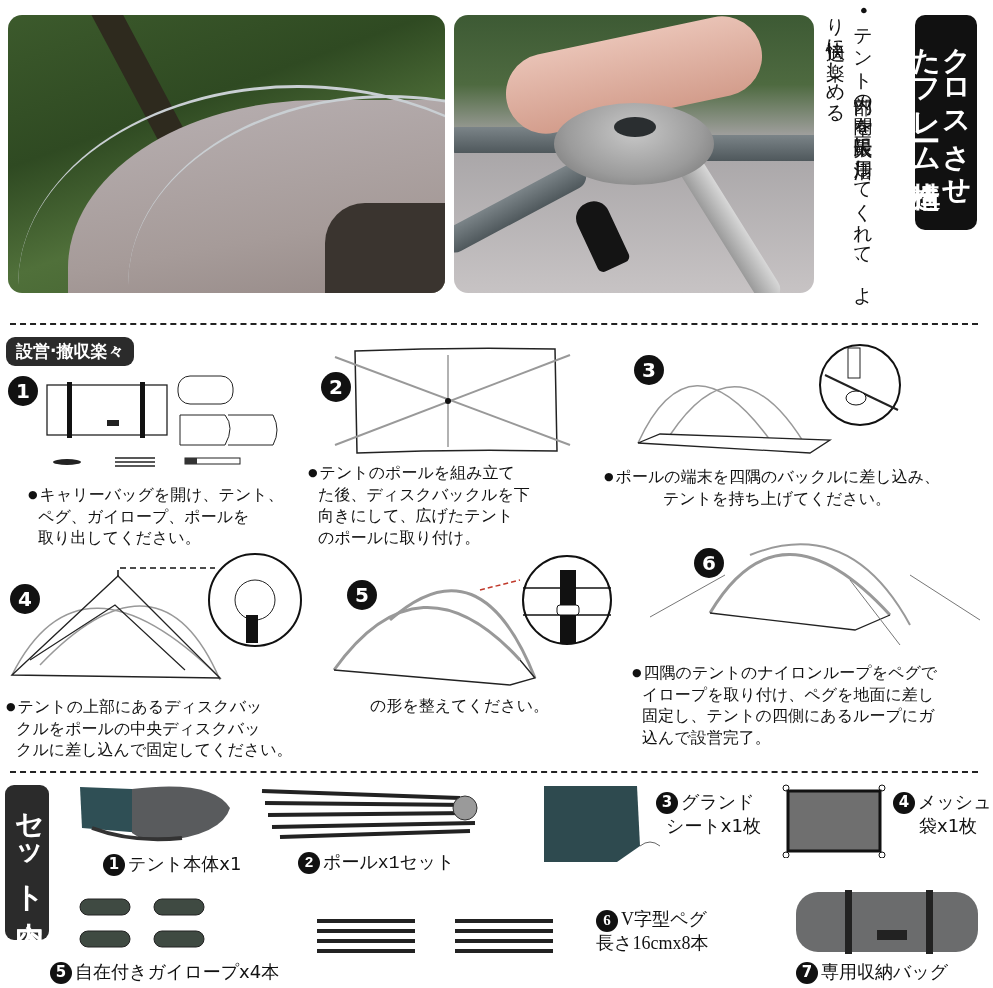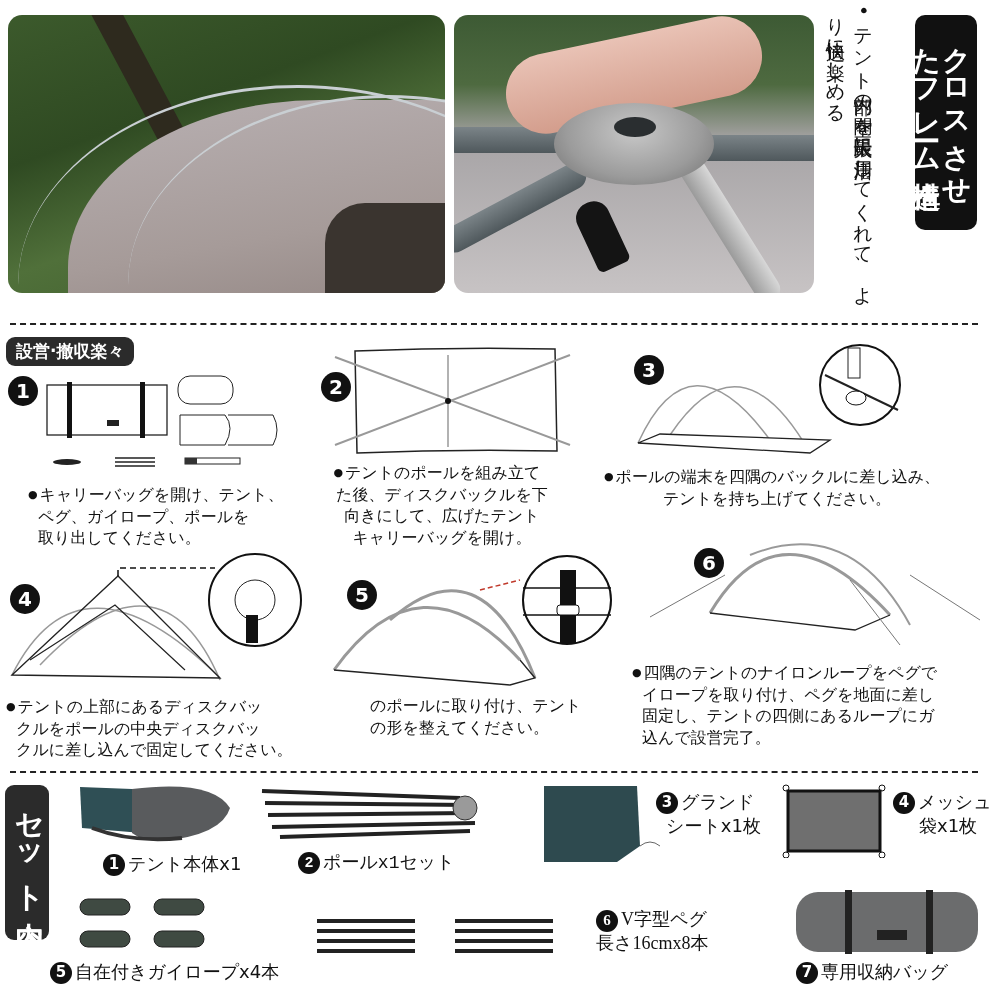--- a/index.html
+++ b/index.html
@@ -110,25 +110,25 @@
 </div>
 
 <div class="num" style="left:321px;top:372px;">2</div>
 <svg class="draw" style="left:335px;top:345px;" width="235" height="110">
   <path d="M20 6 Q120 2 220 4 L222 106 Q120 104 22 108 Z" fill="#fff" stroke="#222" stroke-width="1.5"></path>
   <line x1="0" y1="12" x2="235" y2="100" stroke="#999" stroke-width="2"></line>
   <line x1="0" y1="100" x2="235" y2="10" stroke="#999" stroke-width="2"></line>
   <line x1="113" y1="10" x2="113" y2="102" stroke="#999" stroke-width="1.5"></line>
   <circle cx="113" cy="56" r="3" fill="#111"></circle>
 </svg>
-<div class="step-text" style="left:326px;top:462px;text-align:center;">
+<div class="step-text" style="left:308px;top:462px;">
   <span class="line"><span class="bullet">●</span><span>テントのポールを組み立て</span></span>
   <span class="line" style="padding-left:10px">た後、ディスクバックルを下</span>
   <span class="line" style="padding-left:10px">向きにして、広げたテント</span>
-  <span class="line" style="padding-left:10px">キャリーバッグを開け。</span>
+  <span class="line" style="padding-left:10px">のポールに取り付け。</span>
 </div>
 
 <div class="num" style="left:634px;top:355px;">3</div>
 <svg class="draw" style="left:630px;top:340px;" width="270" height="120">
   <path d="M8 103 Q60 -10 140 100" fill="none" stroke="#999" stroke-width="1.5"></path>
   <path d="M40 95 Q110 -10 180 113" fill="none" stroke="#999" stroke-width="1.5"></path>
   <path d="M8 103 L180 113 L200 100 L30 94 Z" fill="#fff" stroke="#222" stroke-width="1.3"></path>
   <circle cx="230" cy="45" r="40" fill="#fff" stroke="#111" stroke-width="2"></circle>
   <line x1="195" y1="35" x2="268" y2="70" stroke="#222" stroke-width="2"></line>
   <rect x="218" y="8" width="12" height="30" fill="#fff" stroke="#222"></rect>
@@ -162,21 +162,20 @@
   <path d="M60 60 Q150 -20 205 118" fill="none" stroke="#999" stroke-width="3"></path>
   <path d="M4 110 L180 125 L205 118 L190 100" fill="none" stroke="#222" stroke-width="1.3"></path>
   <path d="M150 30 L190 20" fill="none" stroke="#c0392b" stroke-width="1.5" stroke-dasharray="5 3"></path>
   <circle cx="237" cy="40" r="44" fill="#fff" stroke="#111" stroke-width="2"></circle>
   <line x1="193" y1="28" x2="281" y2="28" stroke="#111" stroke-width="1.5"></line>
   <line x1="193" y1="55" x2="281" y2="55" stroke="#111" stroke-width="1.5"></line>
   <rect x="230" y="10" width="16" height="74" fill="#111"></rect>
   <rect x="227" y="45" width="22" height="10" rx="3" fill="#fff" stroke="#111"></rect>
 </svg>
 <div class="step-text" style="left:360px;top:695px;">
-  <span class="line" style="padding-left:10px">のポールに取り付け、テント</span>
   <span class="line" style="padding-left:10px">の形を整えてください。</span>
 </div>
 
 <div class="num" style="left:694px;top:548px;">6</div>
 <svg class="draw" style="left:650px;top:525px;" width="335" height="130">
   <path d="M60 88 Q130 -30 240 90" fill="none" stroke="#999" stroke-width="3"></path>
   <path d="M100 30 Q200 -10 260 100" fill="none" stroke="#999" stroke-width="2"></path>
   <path d="M60 88 L205 105 L240 90" fill="none" stroke="#222" stroke-width="1.3"></path>
   <line x1="0" y1="92" x2="75" y2="50" stroke="#777"></line>
   <line x1="260" y1="50" x2="330" y2="95" stroke="#777"></line>

